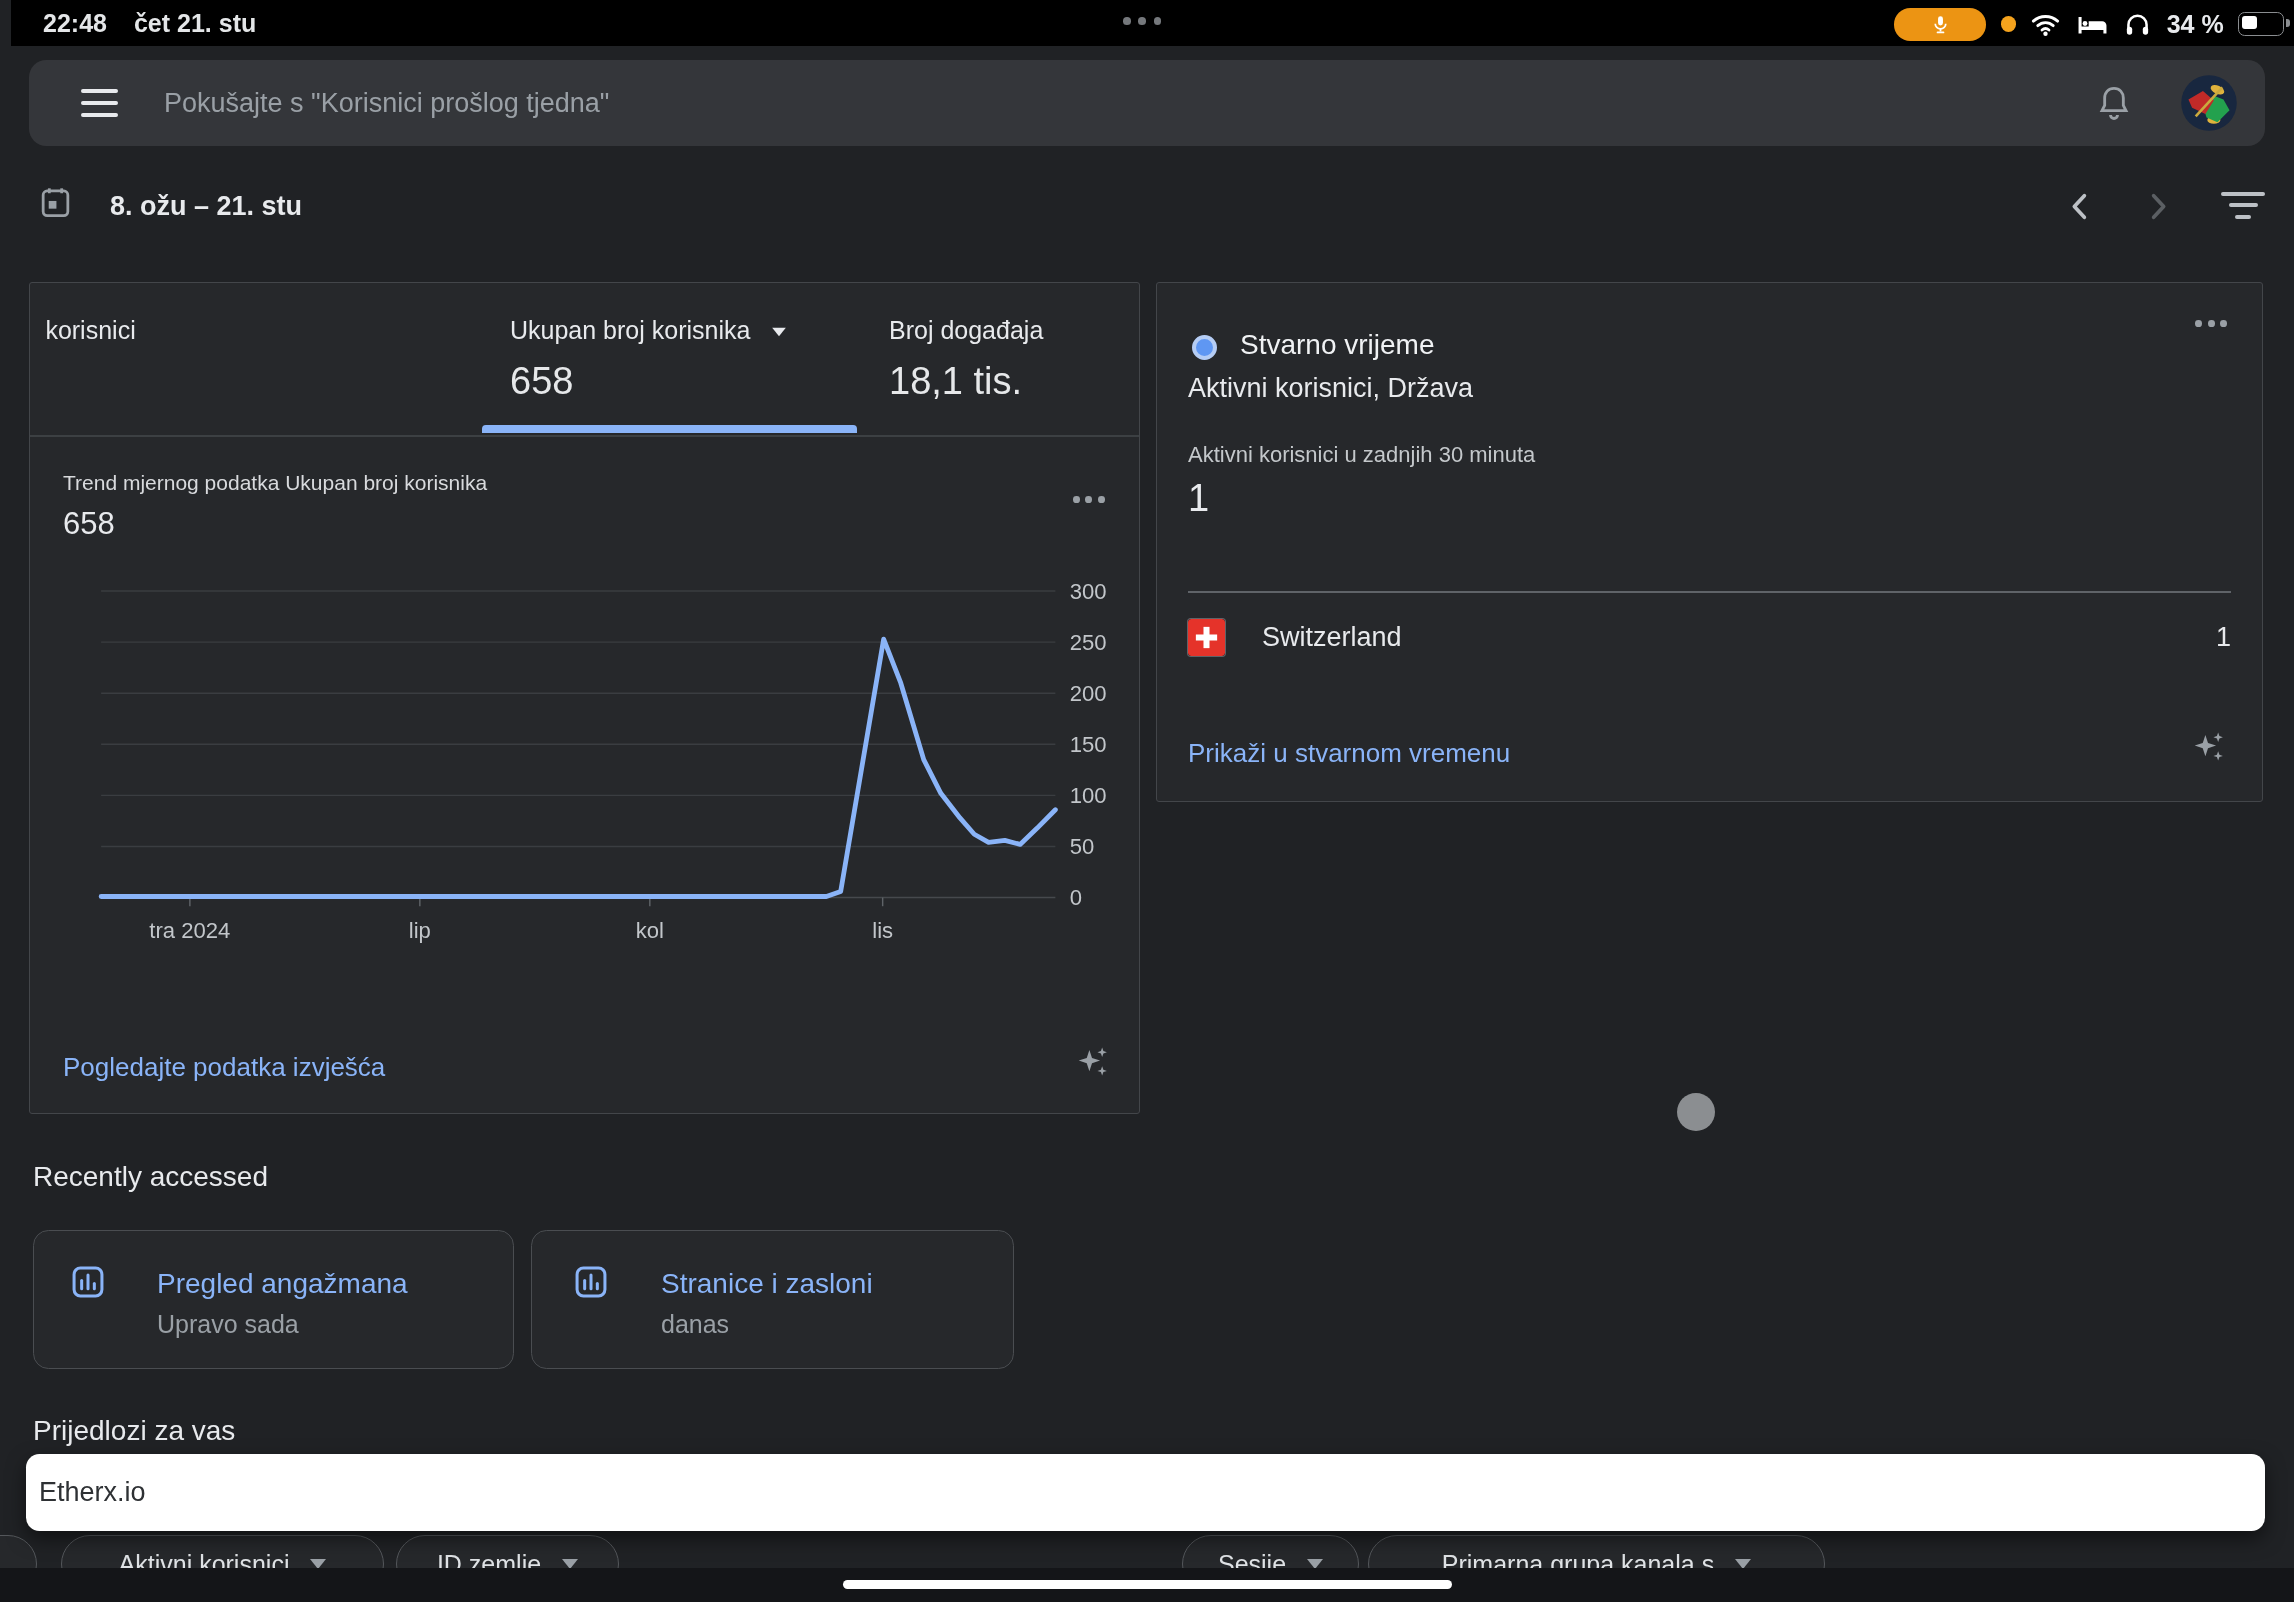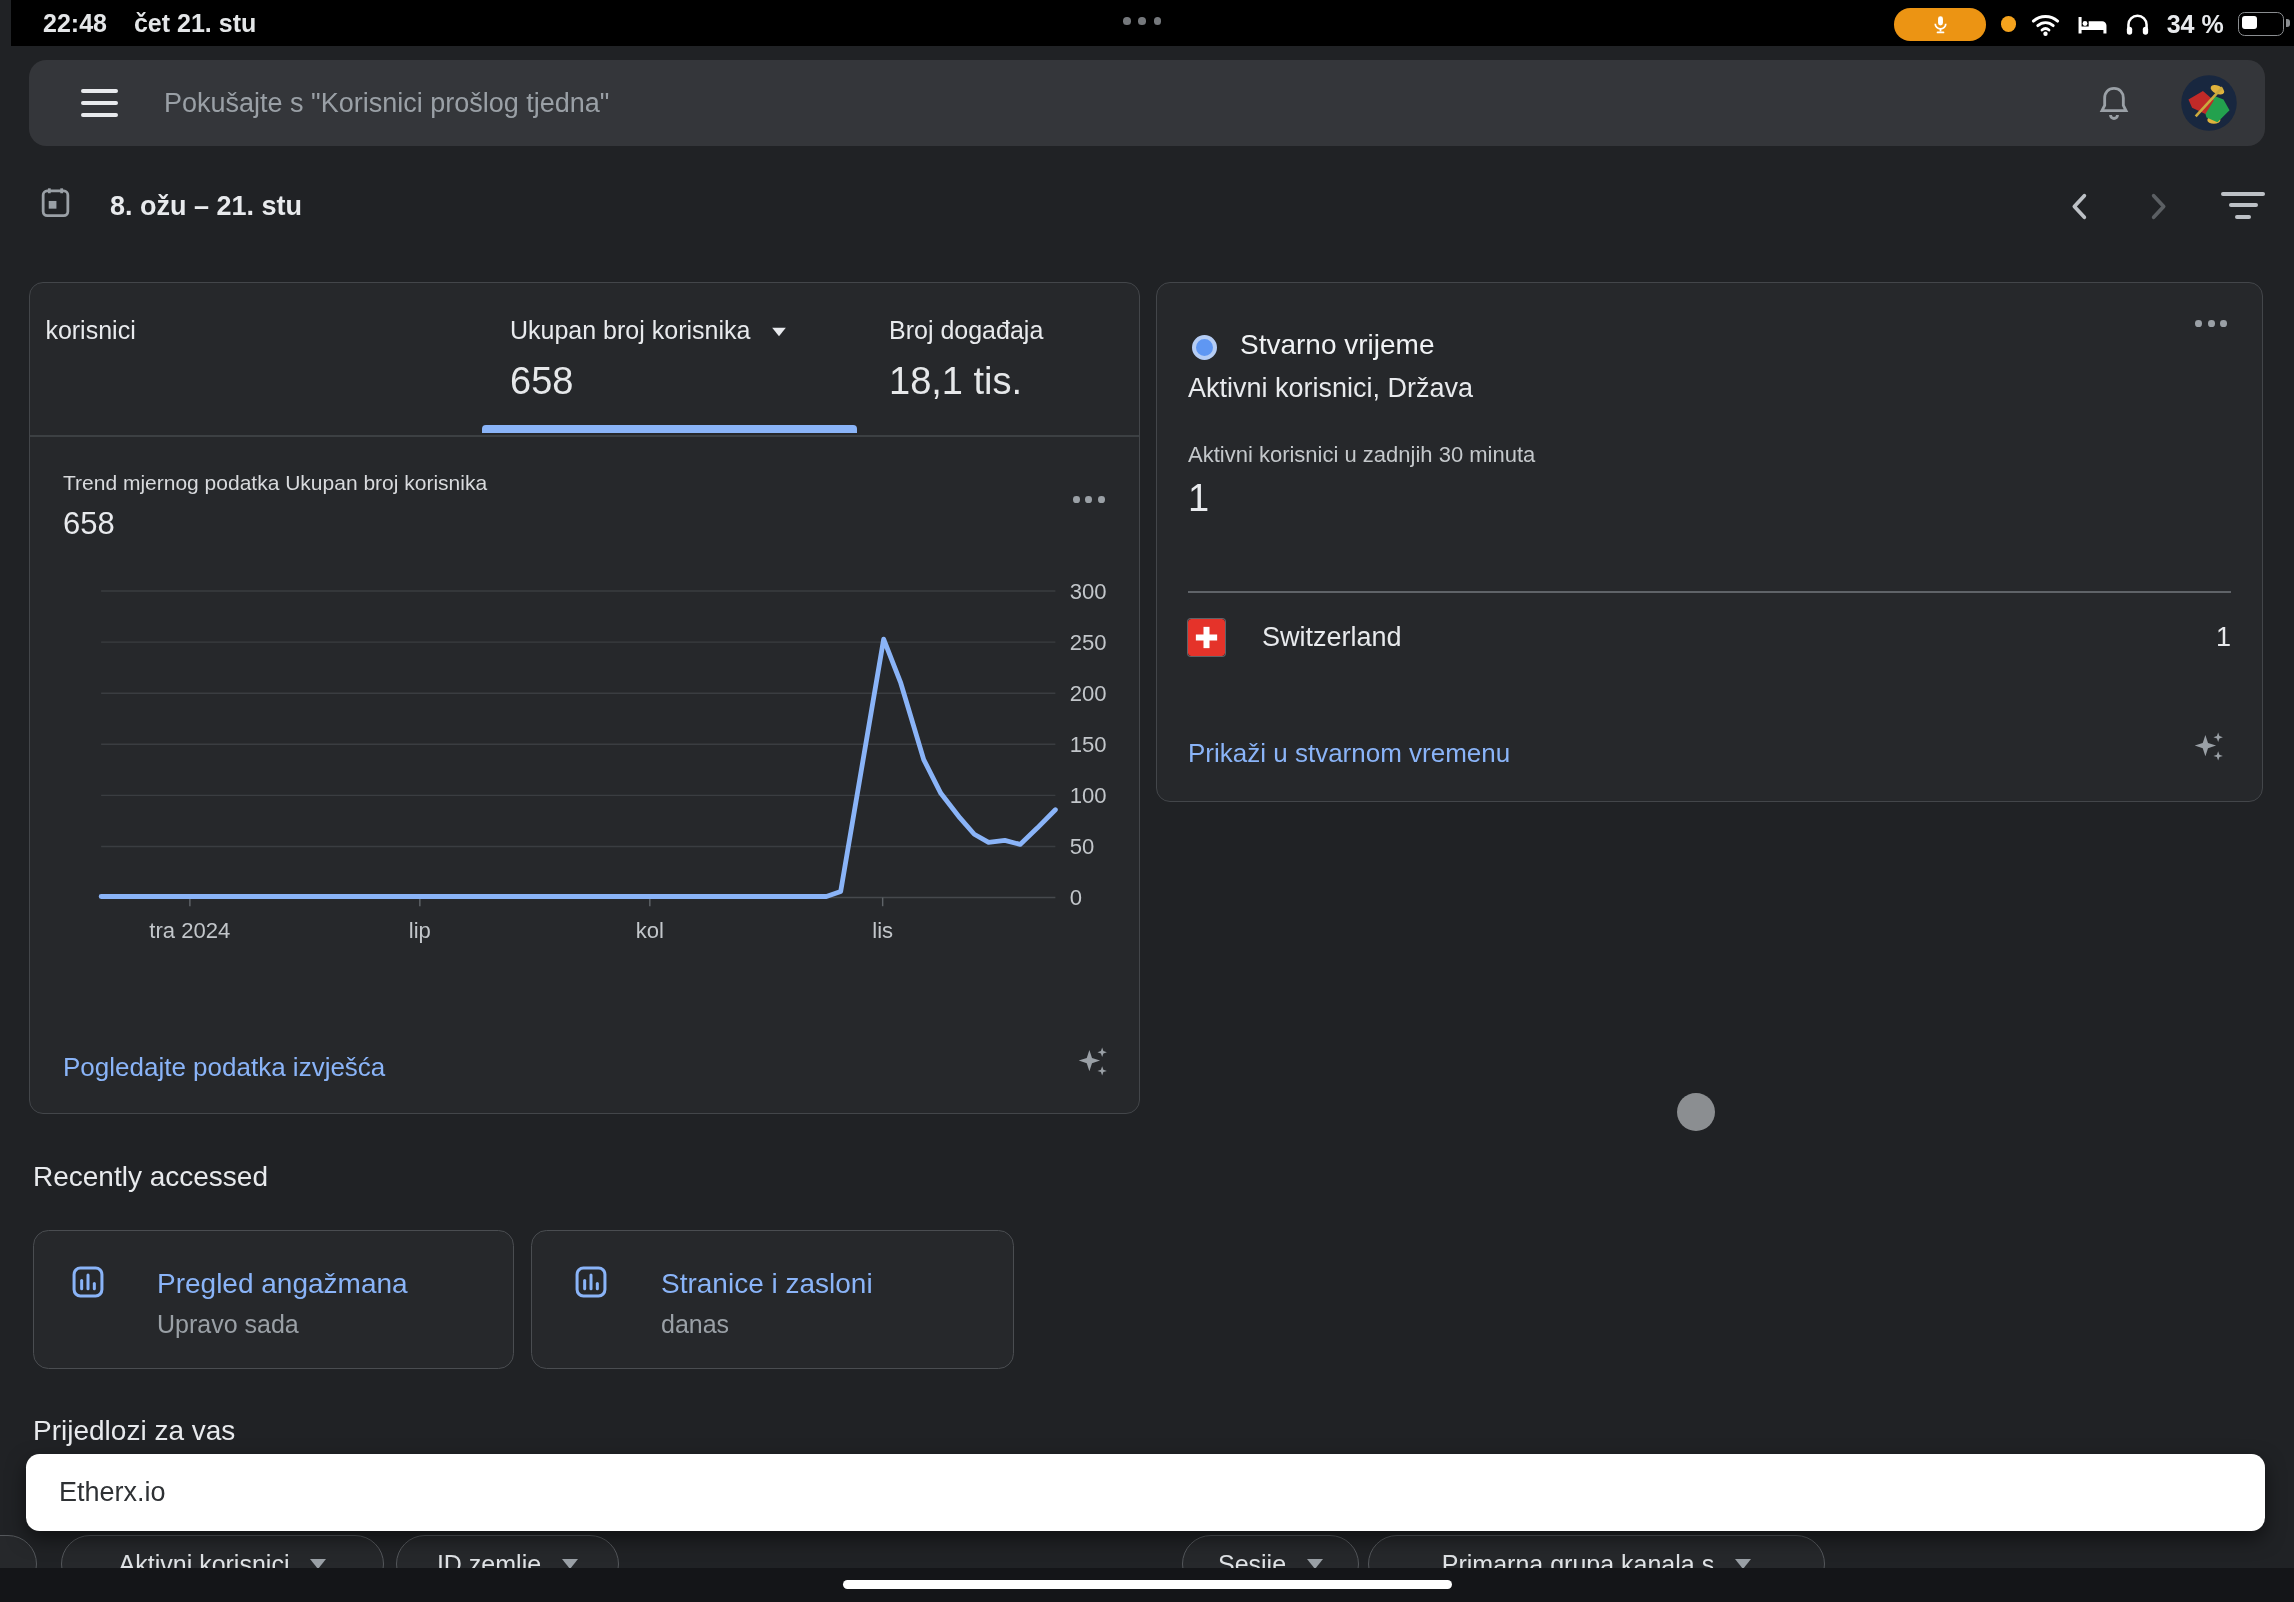--- a/index.html
+++ b/index.html
@@ -27,21 +27,21 @@
   .bell{margin-right:46px;}
   .avatar{width:58px;height:58px;border-radius:50%;margin-right:27px;overflow:hidden;flex:none;}
   
   .date-text{left:110px;top:191px;font-size:27px;font-weight:600;color:#e8eaed;}
   .cal-icon{left:37px;top:184px;}
   .chev-l{left:2062px;top:188px;color:#bdc1c6;}
   .chev-r{left:2139px;top:188px;color:#5b5f63;}
   .filter-icon{left:2221px;top:192px;display:flex;flex-direction:column;align-items:center;gap:7.7px;}
   .filter-icon i{height:3.8px;background:#bdc1c6;border-radius:1.9px;display:block;}
   
-  .card{background:#26282b;border:1.9px solid #43464a;border-radius:14px;}
+  .card{background:#26282b;border:1.9px solid #43464a;border-radius:3px;}
   .metrics-card{left:29px;top:282px;width:1109px;height:830px;}
   .rt-card{left:1156px;top:282px;width:1105px;height:518px;}
   .tab{position:absolute;top:0;height:152px;}
   .tab-label{font-size:25px;color:#e8eaed;white-space:nowrap;}
   .tab-value{font-size:38px;font-weight:400;color:#e6e8ea;margin-top:15.4px;white-space:nowrap;}
   .tab-underline{position:absolute;left:452px;top:142px;width:375px;height:7.7px;background:#8ab4f8;border-radius:3.8px 3.8px 0 0;}
   .tab-divider{position:absolute;left:0;top:152px;width:100%;height:1.9px;background:#3c4043;}
   .trend-title{left:33px;top:188px;font-size:21px;color:#d8dadd;}
   .trend-value{left:33px;top:223px;font-size:31px;color:#e8eaed;}
   .dots{display:flex;gap:5.8px;}
@@ -62,21 +62,21 @@
   
   .section-title{font-size:28px;font-weight:500;color:#e8eaed;}
   .access-card{position:absolute;top:1230px;height:137px;border:1.9px solid #4a4d51;border-radius:15.4px;background:#26282b;}
   .ac1{left:33px;width:479px;} .ac2{left:531px;width:481px;}
   .ac-icon{position:absolute;left:35px;top:32px;}
   .ac-title{position:absolute;left:123px;top:37px;font-size:28px;color:#8ab4f8;white-space:nowrap;}
   .ac-sub{position:absolute;left:123px;top:79px;font-size:25px;color:#9aa0a6;}
   
   .autofill{left:26px;top:1454px;width:2239px;height:77px;background:#ffffff;border-radius:13.4px;
             box-shadow:0 7.7px 19px rgba(0,0,0,.5);display:flex;align-items:center;}
-  .autofill span{margin-left:33px;font-size:27px;color:#2e3134;}
+  .autofill span{margin-left:13px;font-size:27px;color:#2e3134;}
   
   .chip{position:absolute;top:1535px;height:56px;border:1.9px solid #54575b;border-radius:29px;
         background:#26282b;display:flex;align-items:center;justify-content:center;gap:21px;
         font-size:25px;color:#dfe2e5;}
   .caret{width:0;height:0;border-left:8.6px solid transparent;border-right:8.6px solid transparent;border-top:10.6px solid #9aa0a6;}
   
   .bottom-band{left:0;top:1568px;width:2294px;height:35px;background:#141518;}
   .home-ind{left:843px;top:1580px;width:609px;height:8.6px;border-radius:4.8px;background:#ffffff;}
   svg{display:block;}
 </style>

